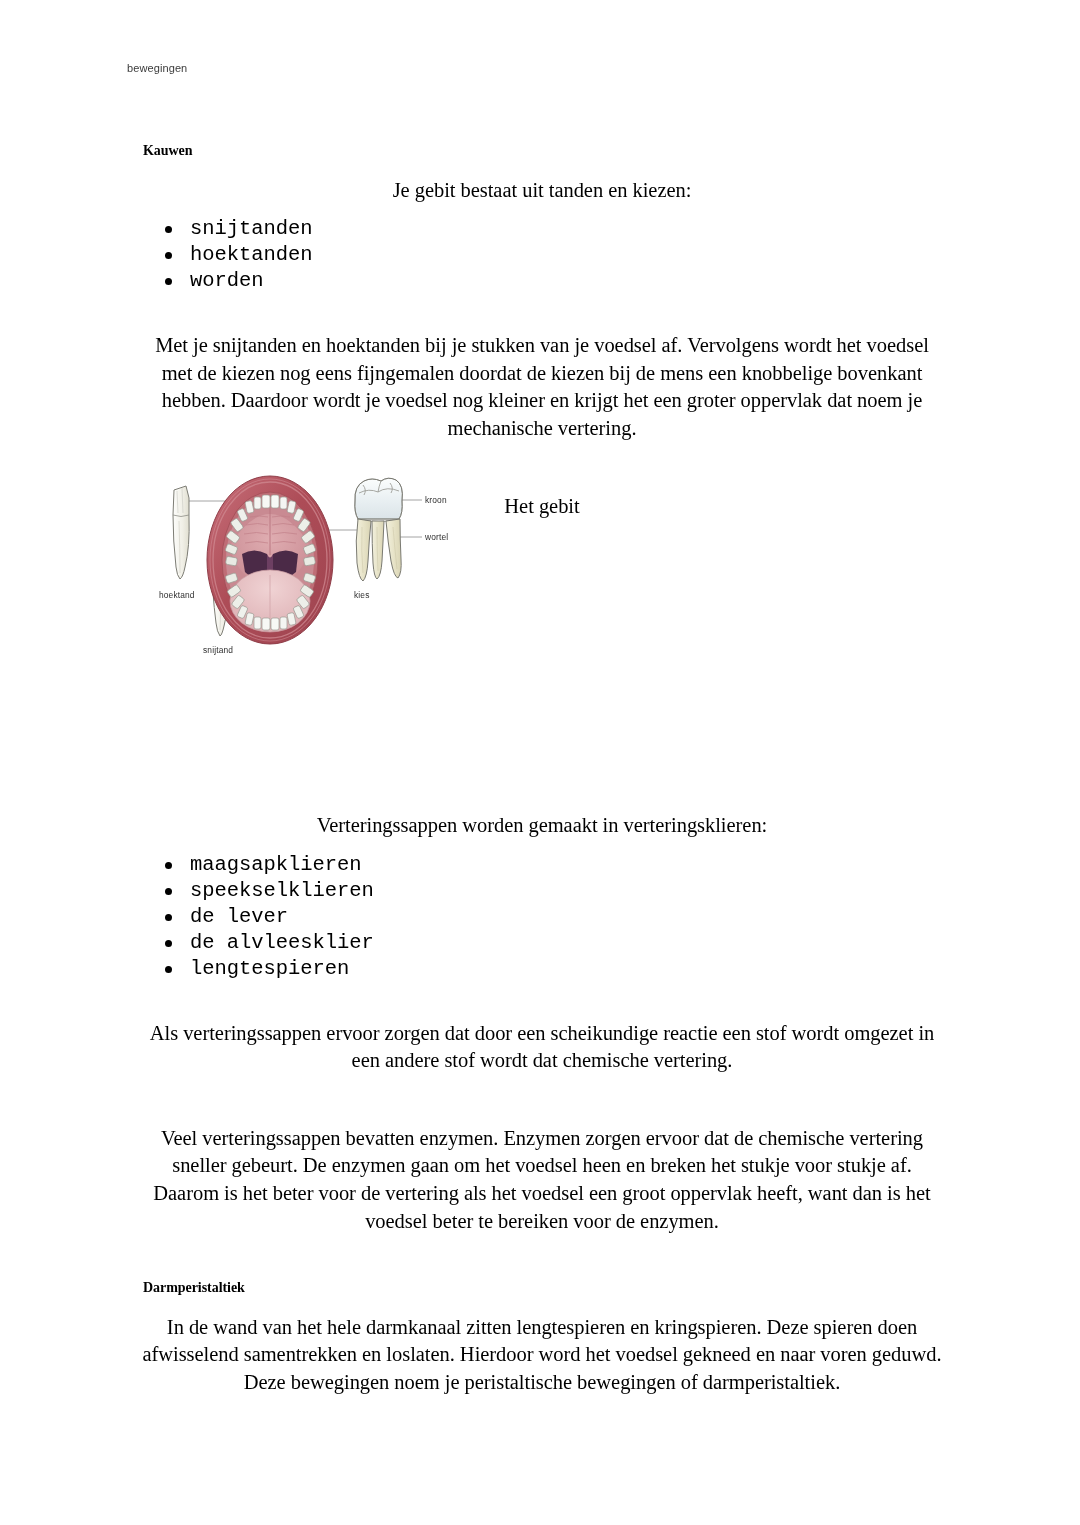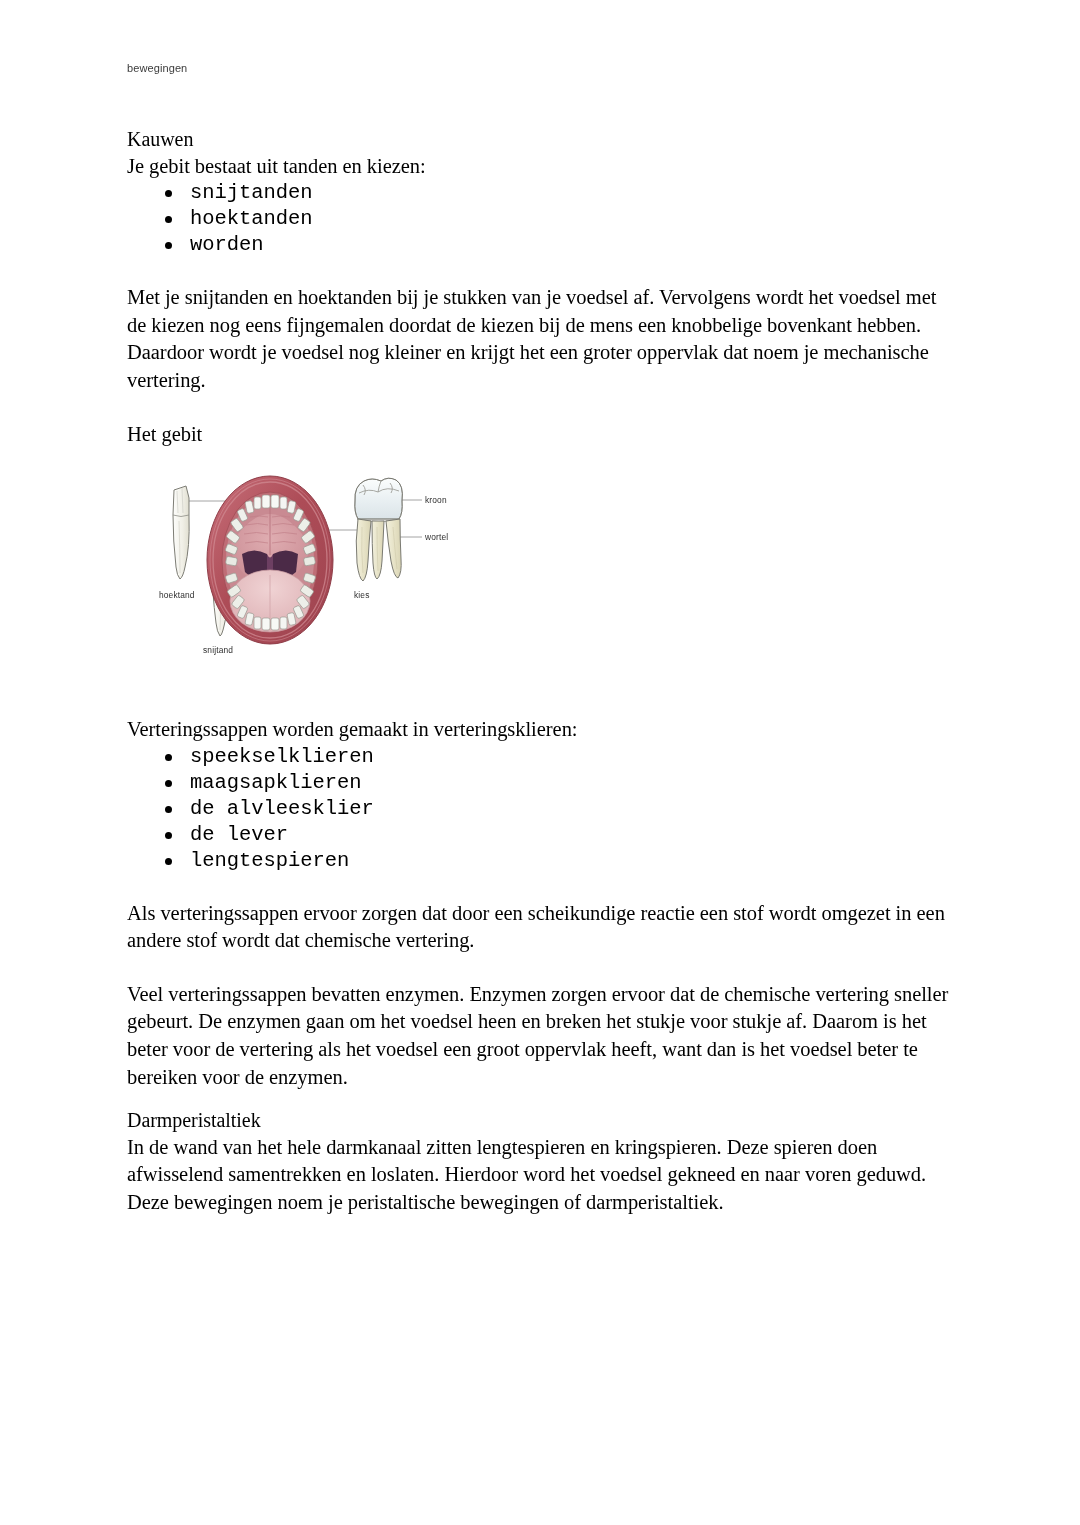--- a/index.html
+++ b/index.html
@@ -35,33 +35,33 @@
 
   
   .content {
     position: absolute;
     left: 127px;
     top: 126px;
     width: 830px;
   }
 
   h2.section-title {
-    font-size: 20px;
-    font-weight: normal;
-    margin: 0;
+    font-size: 14px;
+    font-weight: bold;
+    margin: 16px;
     line-height: 1.33;
     letter-spacing: -.05px;
   }
 
   p.body-text {
     font-size: 20.5px;
-    margin: 0;
+    margin: 12px;
     line-height: 1.345;
     letter-spacing: -.05px;
-    text-align: left;
+    text-align: center;
   }
 
   ul.bullets {
     list-style: none;
     margin: 0;
     padding: 0;
     font-family: Liberation Mono, monospace;
   }
   ul.bullets li {
     position: relative;
@@ -119,24 +119,24 @@
     </ul>
     <div class="gap-md"></div>
     <p class="body-text">Met je snijtanden en hoektanden bij je stukken van je voedsel af. Vervolgens wordt het voedsel met de kiezen nog eens fijngemalen doordat de kiezen bij de mens een knobbelige bovenkant hebben. Daardoor wordt je voedsel nog kleiner en krijgt het een groter oppervlak dat noem je mechanische vertering.</p>
     <div class="gap-md"></div>
     <p class="body-text">Het gebit</p>
 
     <div style="height:268px"></div>
 
     <p class="body-text">Verteringssappen worden gemaakt in verteringsklieren:</p>
     <ul class="bullets">
+      <li>maagsapklieren</li>
       <li>speekselklieren</li>
-      <li>maagsapklieren</li>
+      <li>de lever</li>
       <li>de alvleesklier</li>
-      <li>de lever</li>
       <li>lengtespieren</li>
     </ul>
     <div class="gap-md"></div>
     <p class="body-text">Als verteringssappen ervoor zorgen dat door een scheikundige reactie een stof wordt omgezet in een andere stof wordt dat chemische vertering.</p>
     <div class="gap-md"></div>
     <p class="body-text">Veel verteringssappen bevatten enzymen. Enzymen zorgen ervoor dat de chemische vertering sneller gebeurt. De enzymen gaan om het voedsel heen en breken het stukje voor stukje af. Daarom is het beter voor de vertering als het voedsel een groot oppervlak heeft, want dan is het voedsel beter te bereiken voor de enzymen.</p>
 
     <div class="gap-sm"></div>
 
     <h2 class="section-title">Darmperistaltiek</h2>

